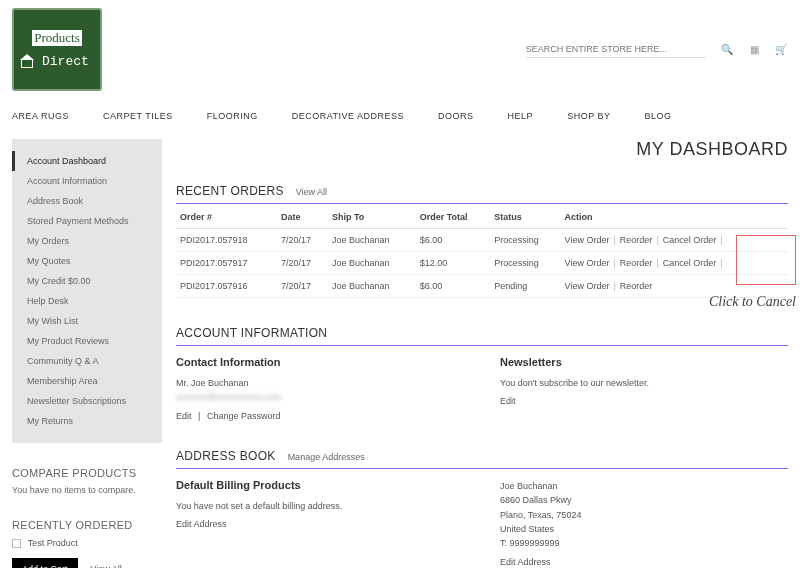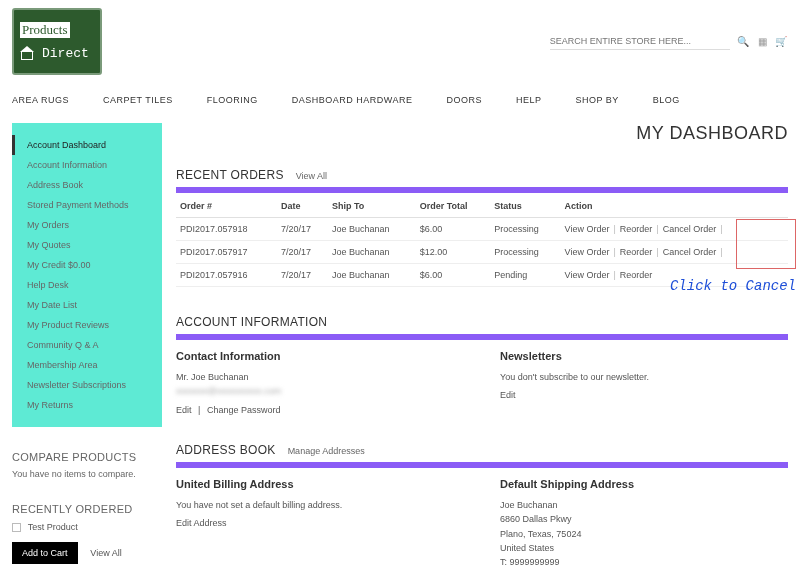--- a/index.html
+++ b/index.html
@@ -1,51 +1,51 @@
 <!DOCTYPE html>
 <html><head>
 <meta charset="utf-8">
 <style>
   * { box-sizing: border-box; margin: 0; padding: 0; }
   body { font-family: Arial, sans-serif; font-size: 10px; color: #333; background: #fff; }
   .page { width: 800px; margin: 0; padding: 8px 12px; }
   .top-bar { display: flex; justify-content: space-between; align-items: center; }
-  .logo { background: #2d5a2d; color: #fff; padding: 12px 6px; border-radius: 3px; width: 90px; border: 2px solid #7a9a7a; }
+  .logo { background: #2d5a2d; color: #fff; padding: 20px 6px; border-radius: 3px; width: 90px; border: 2px solid #7a9a7a; text-align: center; }
   .logo .l1 { background:#fff; color:#2d5a2d; font-family: "Times New Roman", serif; font-size:13px; padding:0 2px; display:inline-block; }
   .logo .l2 { color:#fff; font-family: Liberation Mono, monospace; font-size:13px; margin-top:8px; display:flex; align-items:center; gap:8px;}
   .house { width:14px; height:12px; position:relative; }
   .house:before { content:""; position:absolute; top:3px; left:1px; width:10px; height:8px; border:1.5px solid #fff; border-top:none;}
   .house:after { content:""; position:absolute; top:-2px; left:0; width:0; height:0; border-left:7px solid transparent; border-right:7px solid transparent; border-bottom:6px solid #fff;}
-  .top-icons { display:flex; align-items:center; gap:8px; color:#999;}
+  .top-icons { display:flex; align-items:center; gap:16px; color:#999;}
   .search-box { border:none; border-bottom:1px solid #ddd; width:180px; font-size:9px; padding:3px 0; color:#aaa;}
   nav.main-nav { display:flex; gap:34px; margin:20px 0 18px; font-size:9px; color:#333; letter-spacing:0.5px;}
   nav.main-nav span { cursor:pointer; }
   .layout { display:flex; gap:14px; }
   .sidebar { width:150px; flex-shrink:0; }
-  .side-box { background:#5eead4; padding:12px 0; }
+  .side-box { background:#e5e5e5; padding:12px 0; }
   .side-item { padding:5px 12px; font-size:9px; color:#666; cursor:pointer; border-left:3px solid transparent;}
   .side-item.active { border-left:3px solid #333; color:#222; font-weight:500;}
   .side-heading { font-size:11px; color:#666; margin:24px 0 6px; letter-spacing:0.3px;}
   .side-text { font-size:9px; color:#666; margin-bottom:10px;}
   .side-ordered { margin-top:20px;}
   .cb { width:9px; height:9px; border:1px solid #bbb; display:inline-block; vertical-align:middle; margin-right:4px; background:#fff;}
   .btn-black { background:#000; color:#fff; padding:6px 10px; font-size:9px; border:none; cursor:pointer;}
   .link-like { font-size:9px; color:#555; cursor:pointer; }
   .content { flex:1; }
   h1 { font-size:18px; font-weight:500; letter-spacing:0.5px; margin-bottom:24px;text-align:right;}
-  .sec-head { display:flex; align-items:baseline; gap:12px; border-bottom:6px solid #8b5cf6; padding-bottom:5px; margin-bottom:2px;}
+  .sec-head { display:flex; align-items:baseline; gap:12px; border-bottom:1px solid #8b5cf6; padding-bottom:5px; margin-bottom:2px;}
   .sec-head h2 { font-size:12px; font-weight:500; letter-spacing:0.3px;}
   .sec-head .sub { font-size:9px; color:#666; cursor:pointer;}
   table { width:100%; border-collapse:collapse; font-size:9px; }
   th { text-align:left; font-weight:600; padding:6px 4px; color:#444; border-bottom:1px solid #e0e0e0;}
   td { padding:6px 4px; border-bottom:1px solid #eee; color:#555;}
   .actions a { color:#555; text-decoration:none; cursor:pointer; }
   .sep { color:#bbb; padding:0 4px; }
   .annot-box { position:absolute; border:1px solid #d66; }
-  .annot-text { position:absolute; color:#1d4ed8; font-size:14px; font-family: Liberation Mono, monospace; font-style:italic;}
+  .annot-text { position:absolute; color:#404040; font-size:14px; font-family: Liberation Serif, serif; font-style:italic;}
   .section { margin-top:28px; }
   .two-col { display:flex; gap:36px; }
   .col { flex:1; font-size:9px; }
   .col h3 { font-size:11px; font-weight:600; margin-bottom:8px; }
   .col .mini { color:#555; font-size:9px; line-height:1.6;}
   .col .edit-row { margin-top:6px; }
   .col .edit-row span { cursor:pointer; color:#555;}
   .pos-rel { position:relative; }
 </style>
 </head>
@@ -65,39 +65,39 @@
       <span>🔍</span>
       <span>▦</span>
       <span style="color:#333">🛒</span>
     </div>
   </div>
 
   <nav class="main-nav">
     <span>AREA RUGS</span>
     <span>CARPET TILES</span>
     <span>FLOORING</span>
-    <span>DASHBOARD HARDWARE</span>
+    <span>DECORATIVE ADDRESS</span>
     <span>DOORS</span>
     <span>HELP</span>
     <span>SHOP BY</span>
     <span>BLOG</span>
   </nav>
 
   <div class="layout">
     <aside class="sidebar">
       <div class="side-box">
         <div class="side-item active">Account Dashboard</div>
         <div class="side-item">Account Information</div>
         <div class="side-item">Address Book</div>
         <div class="side-item">Stored Payment Methods</div>
         <div class="side-item">My Orders</div>
         <div class="side-item">My Quotes</div>
         <div class="side-item">My Credit $0.00</div>
         <div class="side-item">Help Desk</div>
-        <div class="side-item">My Date List</div>
+        <div class="side-item">My Wish List</div>
         <div class="side-item">My Product Reviews</div>
         <div class="side-item">Community Q &amp; A</div>
         <div class="side-item">Membership Area</div>
         <div class="side-item">Newsletter Subscriptions</div>
         <div class="side-item">My Returns</div>
       </div>
 
       <div class="side-heading">COMPARE PRODUCTS</div>
       <div class="side-text">You have no items to compare.</div>
 
@@ -184,26 +184,25 @@
         </div>
       </div>
 
       <div class="section">
         <div class="sec-head">
           <h2>ADDRESS BOOK</h2>
           <span class="sub">Manage Addresses</span>
         </div>
         <div class="two-col" style="margin-top:10px;">
           <div class="col">
-            <h3>United Billing Address</h3>
+            <h3>Default Billing Products</h3>
             <div class="mini">You have not set a default billing address.</div>
             <div class="edit-row"><span>Edit Address</span></div>
           </div>
           <div class="col">
-            <h3>Default Shipping Address</h3>
             <div class="mini">Joe Buchanan</div>
             <div class="mini">6860 Dallas Pkwy</div>
             <div class="mini">Plano, Texas, 75024</div>
             <div class="mini">United States</div>
             <div class="mini">T: 9999999999</div>
             <div class="edit-row"><span>Edit Address</span></div>
           </div>
         </div>
       </div>
 

